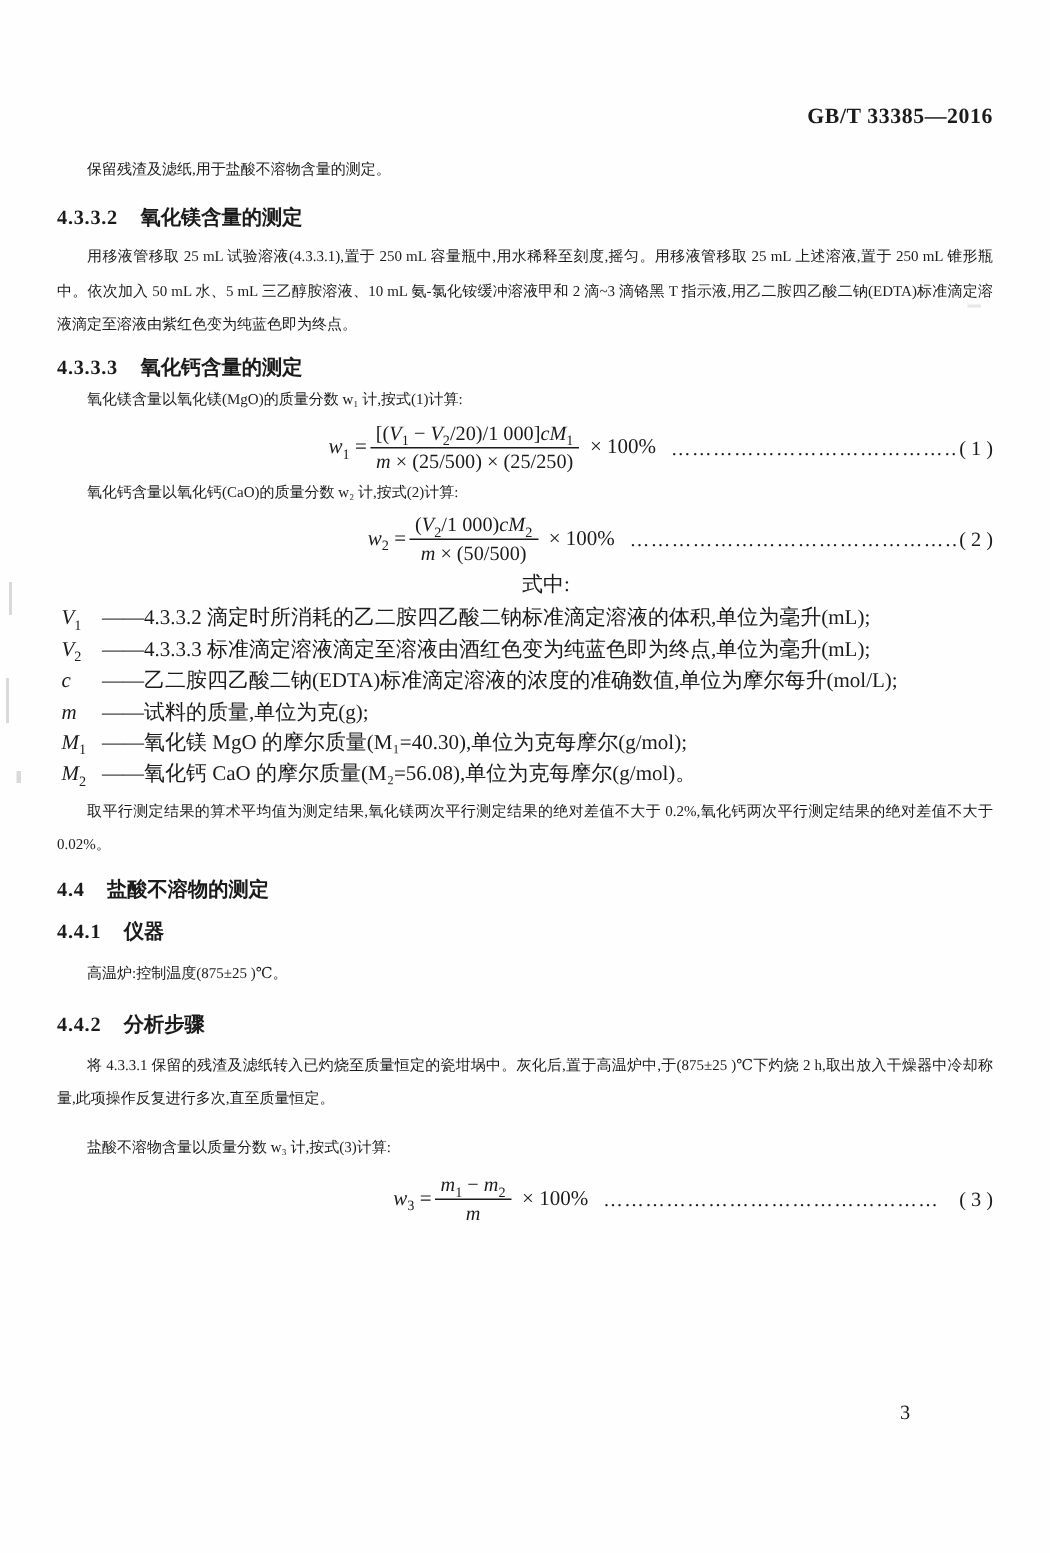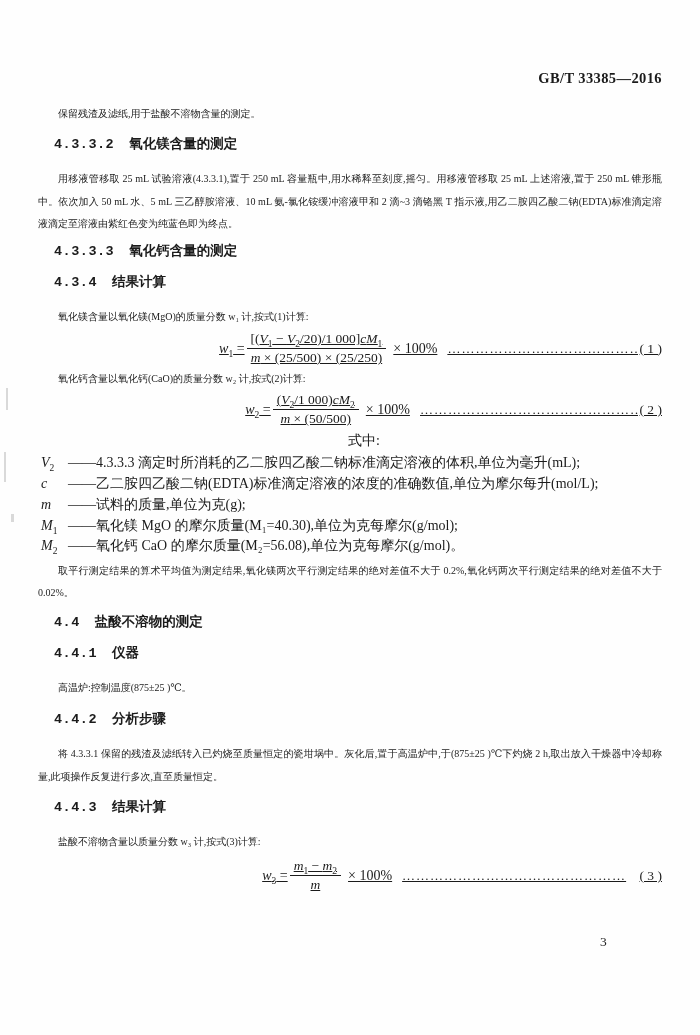--- a/index.html
+++ b/index.html
@@ -6,25 +6,25 @@
   body{
     width:700px;height:1035px;position:relative;overflow:hidden;
     background:#fefefe;color:#1b1b1b;
     font-family:"Liberation Serif","DejaVu Serif",serif;
   }
   .doc{position:absolute;inset:0;padding:0 38px;}
   .hdr{padding-top:70px;text-align:right;font-weight:bold;
        font-size:14.5px;letter-spacing:.4px;line-height:16px;}
   p.body{font-size:10px;line-height:22.4px;text-align:justify;margin:0;}
   .indent{text-indent:2em;}
-  .sec{font-family:Liberation Mono, monospace;
-       font-weight:bold;font-size:13.5px;line-height:15px;margin:16px;}
+  .sec{font-family:Liberation Serif, serif;
+       font-weight:bold;font-size:13.5px;line-height:15px;margin:0;}
   .sec .num{margin-right:15px;letter-spacing:.5px;}
   
-  .frow{display:flex;align-items:center;font-size:14px;text-decoration:underline;}
+  .frow{display:flex;align-items:center;font-size:14px;}
   .fsp{flex:1;}
   .fmath{display:inline-flex;align-items:center;white-space:nowrap;}
   .frac{display:inline-flex;flex-direction:column;align-items:center;
         text-align:center;margin:0 2px;font-size:13.5px;line-height:16px;}
   .fnum{border-bottom:1.3px solid #1b1b1b;padding:0 4px 1px 4px;text-align:right;}
   .fden{padding-top:1px;}
   .fmult{margin-left:5px;text-align:right;}
   .fdots{flex:1.05;overflow:hidden;white-space:nowrap;letter-spacing:1px;
          margin:0 2px 0 10px;font-size:13px;}
   .feqnum{white-space:nowrap;font-size:13.5px;}
@@ -56,23 +56,20 @@
 
   <p class="sec" style="margin-top:12px">
     <span class="num">4.3.3.2</span><span>氧化镁含量的测定</span>
   </p>
   <p class="body indent" style="margin-top:9px">用移液管移取 25 mL 试验溶液(4.3.3.1),置于 250 mL 容量瓶中,用水稀释至刻度,摇匀。用移液管移取 25 mL 上述溶液,置于 250 mL 锥形瓶中。依次加入 50 mL 水、5 mL 三乙醇胺溶液、10 mL 氨-氯化铵缓冲溶液甲和 2 滴~3 滴铬黑 T 指示液,用乙二胺四乙酸二钠(EDTA)标准滴定溶液滴定至溶液由紫红色变为纯蓝色即为终点。</p>
 
   <p class="sec" style="margin-top:8px">
     <span class="num">4.3.3.3</span><span>氧化钙含量的测定</span>
   </p>
 
-  <p class="sec" style="margin-top:3px">
-    <span class="num">4.3.4</span><span>结果计算</span>
-  </p>
 
   <p class="body indent" style="margin-top:4px">氧化镁含量以氧化镁(MgO)的质量分数 w₁ 计,按式(1)计算:</p>
 
   <div class="frow" style="margin-top:3px">
     <span class="fsp"></span>
     <span class="fmath">
       <span><span class="iv">w</span><sub>1</sub><span> = </span></span>
       <span class="frac">
         <span class="fnum"><span>[(</span><span class="iv">V</span><sub>1</sub><span> − </span><span class="iv">V</span><sub>2</sub><span>/20)/1 000]</span><span class="iv">c</span><span class="iv">M</span><sub>1</sub></span>
         <span class="fden"><span class="iv">m</span><span> × (25/500) × (25/250)</span></span>
@@ -96,22 +93,26 @@
       <span class="fmult">× 100%</span>
     </span>
     <span class="fdots">…………………………………………</span>
     <span class="feqnum">( 2 )</span>
   </div>
 
   <p class="where" style="margin-top:4px">式中:</p>
 
   <div style="margin-top:2px">
     <div class="vrow">
+      <span class="vterm"><span class="iv">V</span><sub>1</sub></span>
+      <span class="vdef">——4.3.3.2 滴定时所消耗的乙二胺四乙酸二钠标准滴定溶液的体积,单位为毫升(mL);</span>
+    </div>
+    <div class="vrow">
       <span class="vterm"><span class="iv">V</span><sub>2</sub></span>
-      <span class="vdef">——4.3.3.3 滴定时所消耗的乙二胺四乙酸二钠标准滴定溶液的体积,单位为毫升(mL);</span>
+      <span class="vdef">——4.3.3.3 标准滴定溶液滴定至溶液由酒红色变为纯蓝色即为终点,单位为毫升(mL);</span>
     </div>
     <div class="vrow">
       <span class="vterm"><span class="iv">c</span></span>
       <span class="vdef">——乙二胺四乙酸二钠(EDTA)标准滴定溶液的浓度的准确数值,单位为摩尔每升(mol/L);</span>
     </div>
     <div class="vrow">
       <span class="vterm"><span class="iv">m</span></span>
       <span class="vdef">——试料的质量,单位为克(g);</span>
     </div>
     <div class="vrow">
@@ -133,23 +134,20 @@
   <p class="sec" style="margin-top:13px">
     <span class="num">4.4.1</span><span>仪器</span>
   </p>
   <p class="body indent" style="margin-top:11px">高温炉:控制温度(875±25 )℃。</p>
 
   <p class="sec" style="margin-top:13px">
     <span class="num">4.4.2</span><span>分析步骤</span>
   </p>
   <p class="body indent" style="margin-top:10px">将 4.3.3.1 保留的残渣及滤纸转入已灼烧至质量恒定的瓷坩埚中。灰化后,置于高温炉中,于(875±25 )℃下灼烧 2 h,取出放入干燥器中冷却称量,此项操作反复进行多次,直至质量恒定。</p>
 
-  <p class="sec" style="margin-top:12px">
-    <span class="num">4.4.3</span><span>结果计算</span>
-  </p>
   <p class="body indent" style="margin-top:10px">盐酸不溶物含量以质量分数 w₃ 计,按式(3)计算:</p>
 
   <div class="frow" style="margin-top:5px">
     <span class="fsp"></span>
     <span class="fmath">
       <span><span class="iv">w</span><sub>3</sub><span> = </span></span>
       <span class="frac">
         <span class="fnum"><span class="iv">m</span><sub>1</sub><span> − </span><span class="iv">m</span><sub>2</sub></span>
         <span class="fden"><span class="iv">m</span></span>
       </span>

